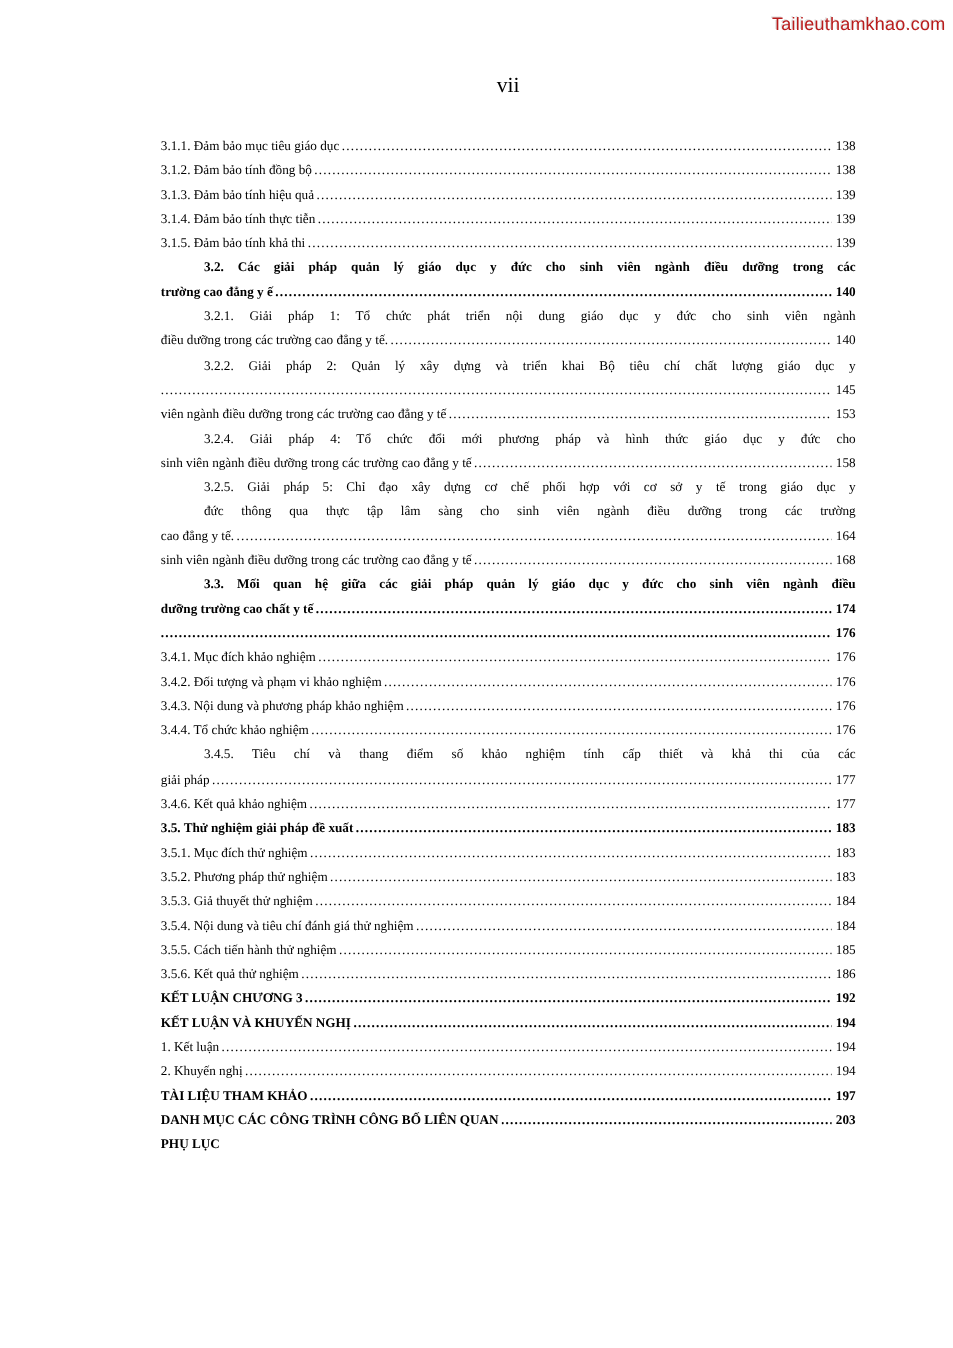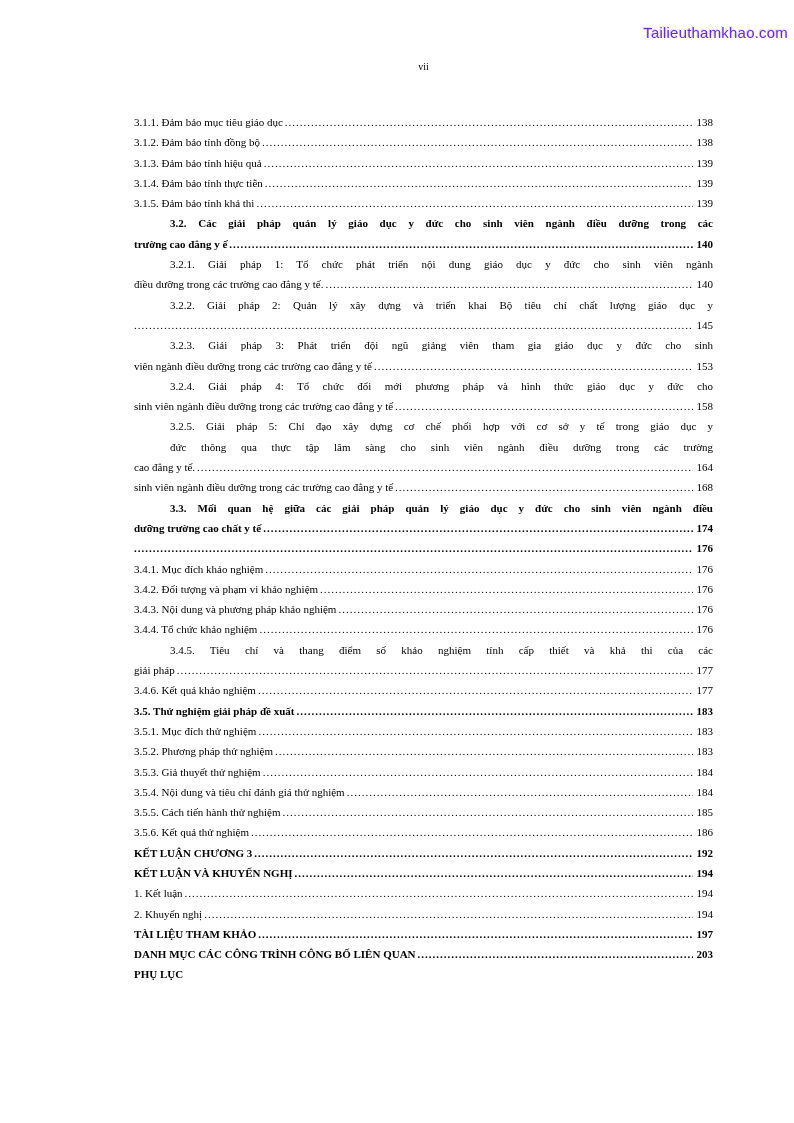--- a/index.html
+++ b/index.html
@@ -10,32 +10,32 @@
     color: #000;
     position: relative;
     overflow: hidden;
   }
   .page {
     position: absolute; inset: 0;
     background: #ffffff;
   }
   .watermark {
     position: absolute;
-    top: 24px; right: 6px;
+    top: 12px; right: 6px;
     font-family: "Liberation Sans", "DejaVu Sans", sans-serif;
     font-size: 15px;
-    color: #6d28d9;
+    color: #b91c1c;
     text-shadow: 1px 1px 0 #ffffff, -1px -1px 0 #dedede;
     letter-spacing: 0.2px;
   }
   .page-num {
     position: absolute;
     top: 61px; left: 134px; width: 579px;
     text-align: center;
-    font-size: 10px;
+    font-size: 18px;
   }
   .toc {
     position: absolute;
     top: 112px; left: 134px; width: 579px;
     font-size: 11px;
     line-height: 20.3px;
   }
   .toc-entry.bold { font-weight: bold; }
   .toc-line {
     white-space: nowrap;
@@ -119,21 +119,20 @@
         </div>
       </div>
       <div class="toc-entry">
         <div class="toc-line">3.2.2. Giải pháp 2: Quản lý xây dựng và triển khai Bộ tiêu chí chất lượng giáo dục y</div>
         <div class="toc-lastline">
           <span class="toc-dots"></span>
           <span class="toc-page">145</span>
         </div>
       </div>
       <div class="toc-entry">
-        <div class="toc-line">3.2.3. Giải pháp 3: Phát triển đội ngũ giảng viên tham gia giáo dục y đức cho sinh</div>
         <div class="toc-lastline">
           <span class="toc-text">viên ngành điều dưỡng trong các trường cao đẳng y tế</span>
           <span class="toc-dots"></span>
           <span class="toc-page">153</span>
         </div>
       </div>
       <div class="toc-entry">
         <div class="toc-line">3.2.4. Giải pháp 4: Tổ chức đổi mới phương pháp và hình thức giáo dục y đức cho</div>
         <div class="toc-lastline">
           <span class="toc-text">sinh viên ngành điều dưỡng trong các trường cao đẳng y tế</span>

